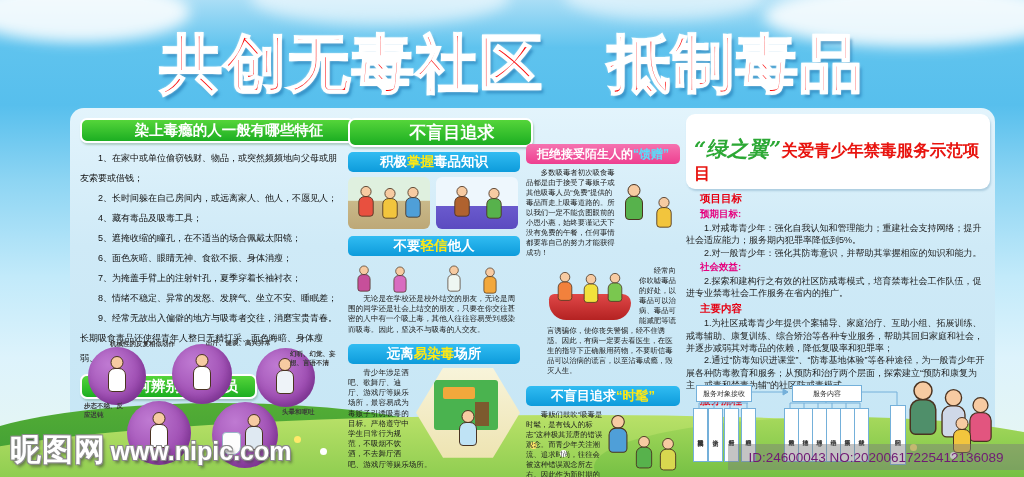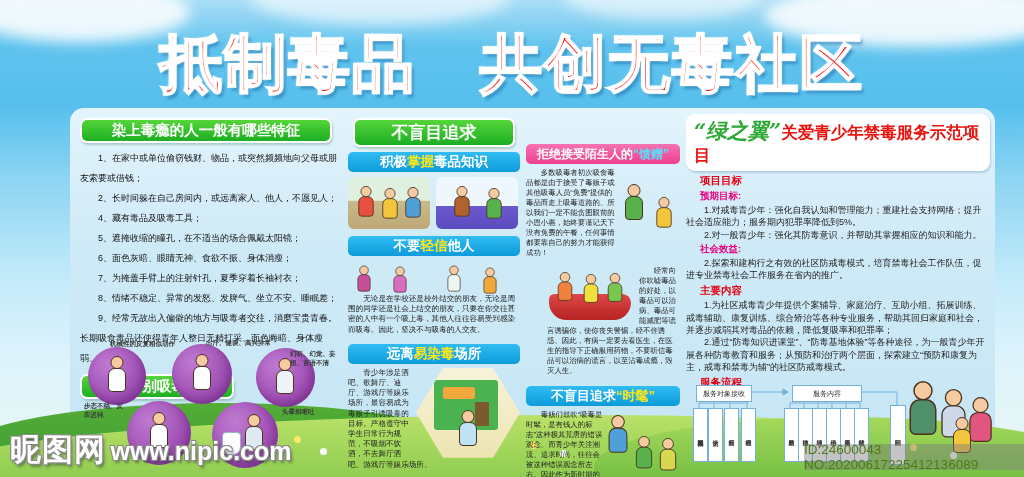--- a/index.html
+++ b/index.html
@@ -28,21 +28,21 @@
       background:linear-gradient(180deg,#b9e168,#68bb3b);z-index:2;}
   .grass3{position:absolute;right:-70px;bottom:-40px;width:500px;height:100px;border-radius:50%;
       background:linear-gradient(180deg,#a6d95c,#55b034);z-index:2;}
   .flowers{position:absolute;width:7px;height:7px;border-radius:50%;background:#ffe96a;z-index:2;}
 
   
   .content{position:absolute;inset:0;z-index:3;}
 
   
   .hdr-green{background:linear-gradient(180deg,#55d53a,#1cae22);border:2px solid #fff;border-radius:7px;
-      color:#fff;font-weight:bold;text-align:center;box-shadow:1px 2px 2px rgba(30,100,40,.25);}
+      color:#fff;font-weight:bold;text-align:center;box-shadow:1px 2px 2px rgba(30,100,40,.25);padding-left:23px;}
   .hdr-blue{background:linear-gradient(180deg,#31bcf2,#0d9bdb);border-radius:5px;color:#fff;
       font-weight:bold;text-align:center;}
   .hdr-pink{background:linear-gradient(180deg,#f573b0,#ee3f90);border-radius:5px;color:#fff;
       font-weight:bold;text-align:center;}
   .hl-y{color:#ffe913;}
   .hl-c{color:#56e0fb;}
 
   p.txt{margin:0;text-indent:2em;color:#1d1d1d;}
 
   
@@ -77,58 +77,58 @@
   .store::after{content:"";position:absolute;right:9px;top:22px;width:14px;height:24px;background:#7c5a2e;}
 
   
   .col3{position:absolute;left:526px;top:144px;width:154px;}
   .col3 p.txt{font-size:7.4px;line-height:10px;}
   .boat{position:absolute;left:2px;top:28px;width:82px;height:26px;
       background:linear-gradient(180deg,#e04848,#b42222);border-radius:6px 10px 20px 20px;}
 
   
   .col4{position:absolute;left:686px;top:114px;width:304px;}
-  .hdr-white{background:#fff;border-radius:9px;padding:3px 8px 4px 8px;box-shadow:1px 2px 2px rgba(50,110,150,.25);}
+  .hdr-white{background:#fff;border-radius:9px;padding:21px 8px 4px 8px;box-shadow:1px 2px 2px rgba(50,110,150,.25);}
   .brand{font-family:"DejaVu Serif","Liberation Serif",serif;font-style:italic;font-weight:bold;
       font-size:21px;color:#2ca835;}
   .proj-title{font-size:16.5px;font-weight:900;color:#e8140f;}
   .sub-red{font-size:10.5px;font-weight:bold;color:#e60012;margin:3px 0 1px 14px;}
   .sub-pink{font-size:9.5px;font-weight:bold;color:#e6007e;margin:2px 0 1px 14px;}
   .col4 p.txt{font-size:9px;line-height:12.3px;}
 
   
   .flow{position:absolute;left:4px;top:269px;width:300px;height:90px;}
   .fbox{position:absolute;background:#fff;border:1px solid #74b0da;color:#333;
       display:flex;align-items:center;justify-content:center;text-align:center;}
   .fbox.h{font-size:7px;height:15px;}
   .fbox.v{writing-mode:vertical-rl;text-orientation:upright;font-size:6px;line-height:1;
       width:13px;height:52px;top:25px;letter-spacing:0;}
 
   
   .watermark{position:absolute;left:10px;bottom:6px;z-index:5;color:#fff;font-weight:900;
       text-shadow:1px 1px 0 #8a8a8a,-1px -1px 0 #8a8a8a,1px -1px 0 #8a8a8a,-1px 1px 0 #8a8a8a,2px 3px 3px rgba(60,60,60,.6);}
   .watermark .b{font-size:31px;letter-spacing:1px;text-align:right;}
   .watermark .u{font-size:25px;}
-  .stamp{position:absolute;right:0;bottom:7px;width:220px;height:26px;z-index:5;
-      background:rgba(125,125,125,.45);color:#4d7c0f;font-size:13.5px;
+  .stamp{position:absolute;right:0;bottom:7px;width:296px;height:26px;z-index:5;
+      background:rgba(125,125,125,.45);color:#701a75;font-size:13.5px;
       display:flex;align-items:center;justify-content:center;}
 </style>
 </head>
 <body>
 
 <div class="sky">
   <div class="cloud" style="left:-30px;top:-18px;width:220px;height:60px;"></div>
   <div class="cloud" style="left:250px;top:-30px;width:260px;height:55px;opacity:.6;"></div>
   <div class="cloud" style="right:-40px;top:-15px;width:300px;height:62px;"></div>
   <div class="cloud" style="right:260px;top:-28px;width:200px;height:48px;opacity:.55;"></div>
 </div>
 
 <div class="title">
+  <span>共创无毒社区</span>
   <span>抵制毒品</span>
-  <span>共创无毒社区</span>
 </div>
 
 <div class="panel-bg"></div>
 <div class="grass1"></div>
 <div class="grass2"></div>
 <div class="grass3"></div>
 <div class="flowers" style="left:250px;bottom:30px;box-shadow:20px 6px 0 #fff,44px -4px 0 #ffe96a,70px 8px 0 #fff,280px 2px 0 #ffe96a,310px 10px 0 #fff,660px 4px 0 #ffe96a,700px 12px 0 #fff;z-index:2;"></div>
 
 <div class="content">
 

